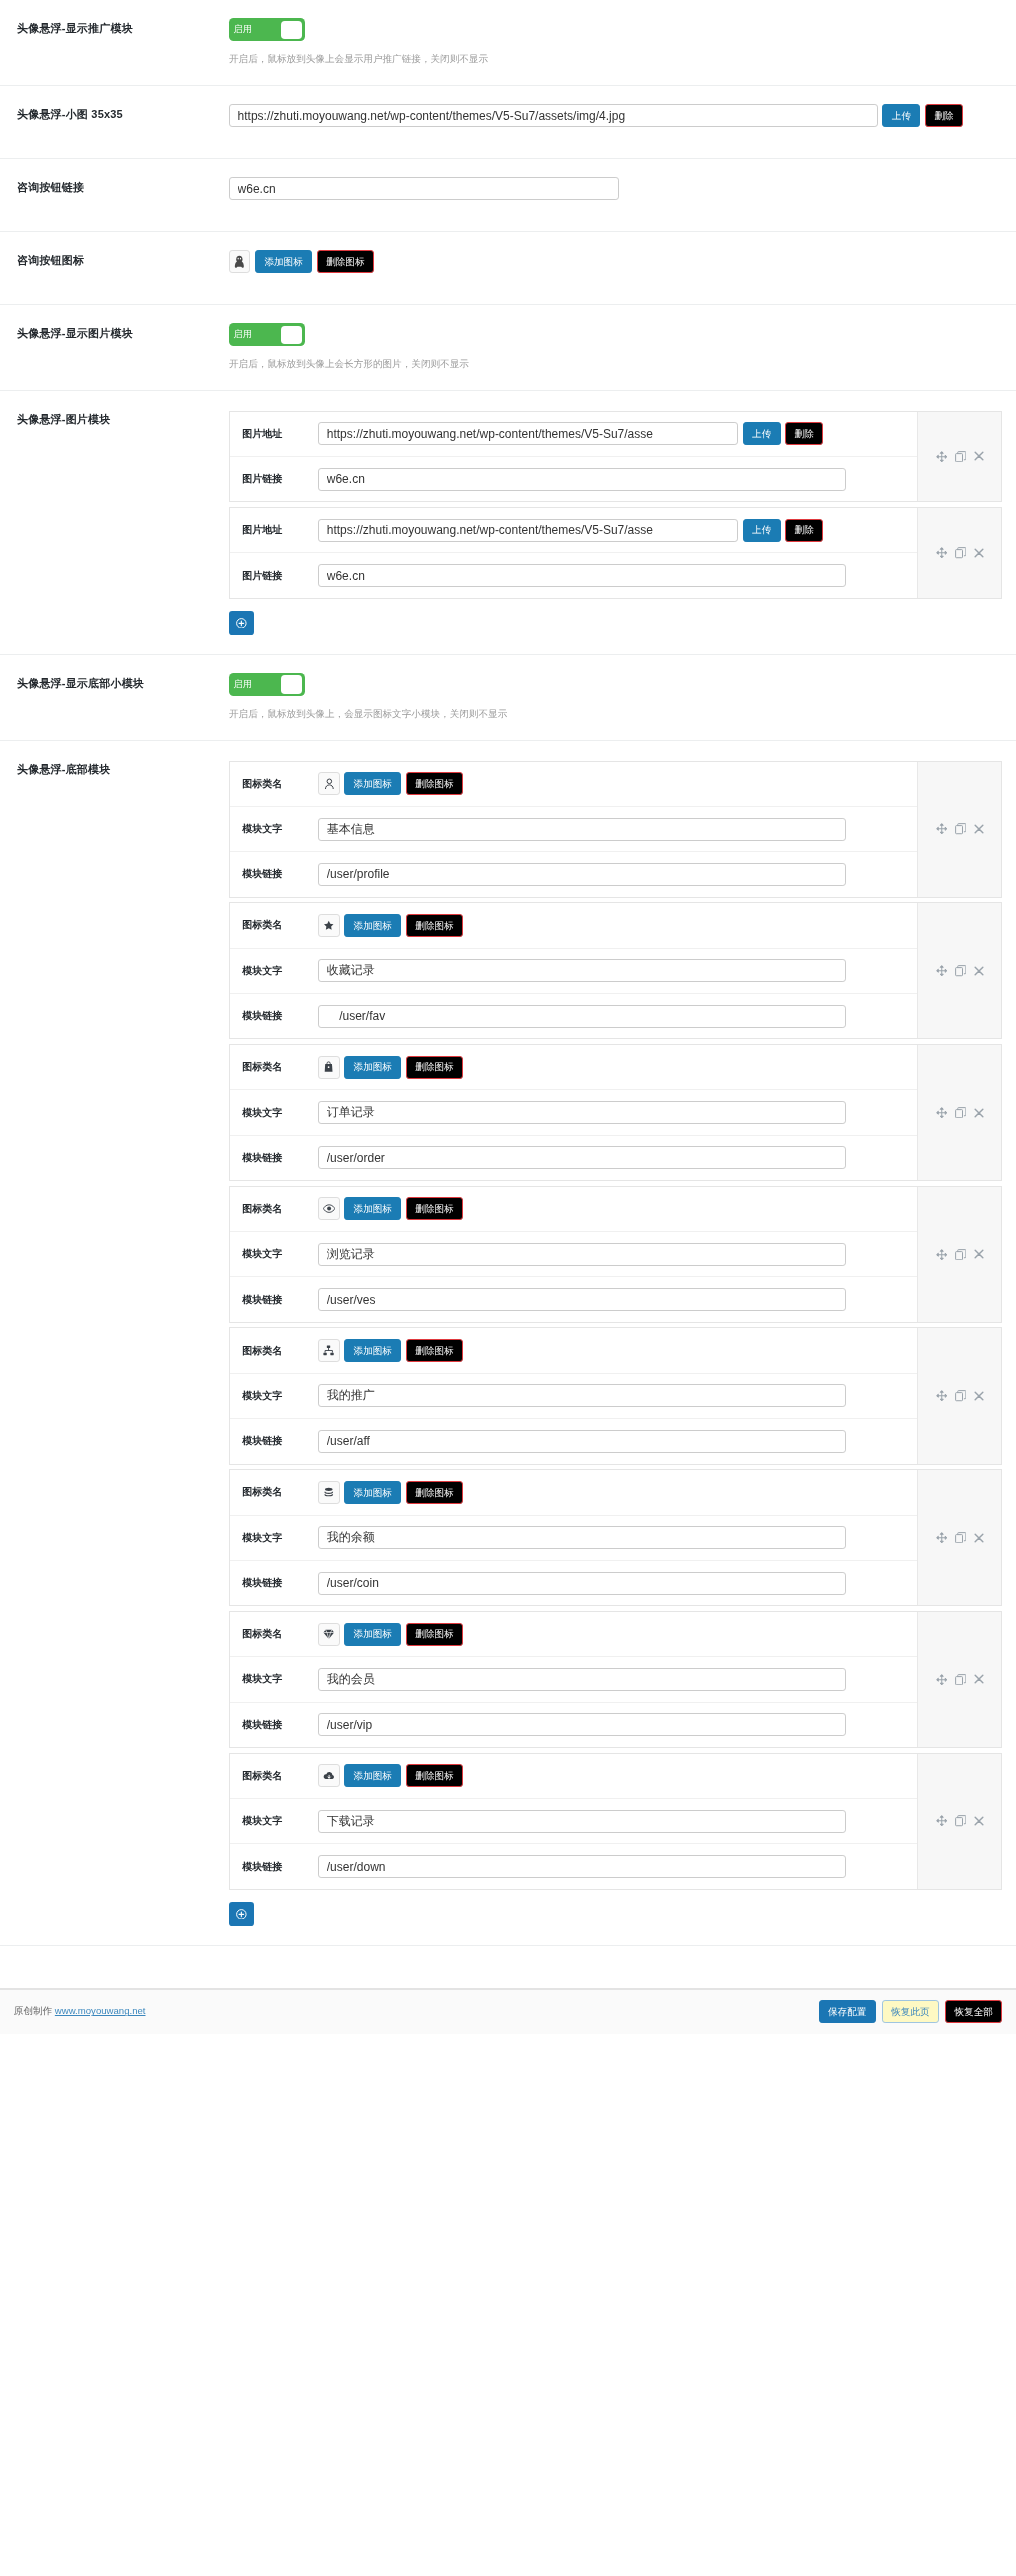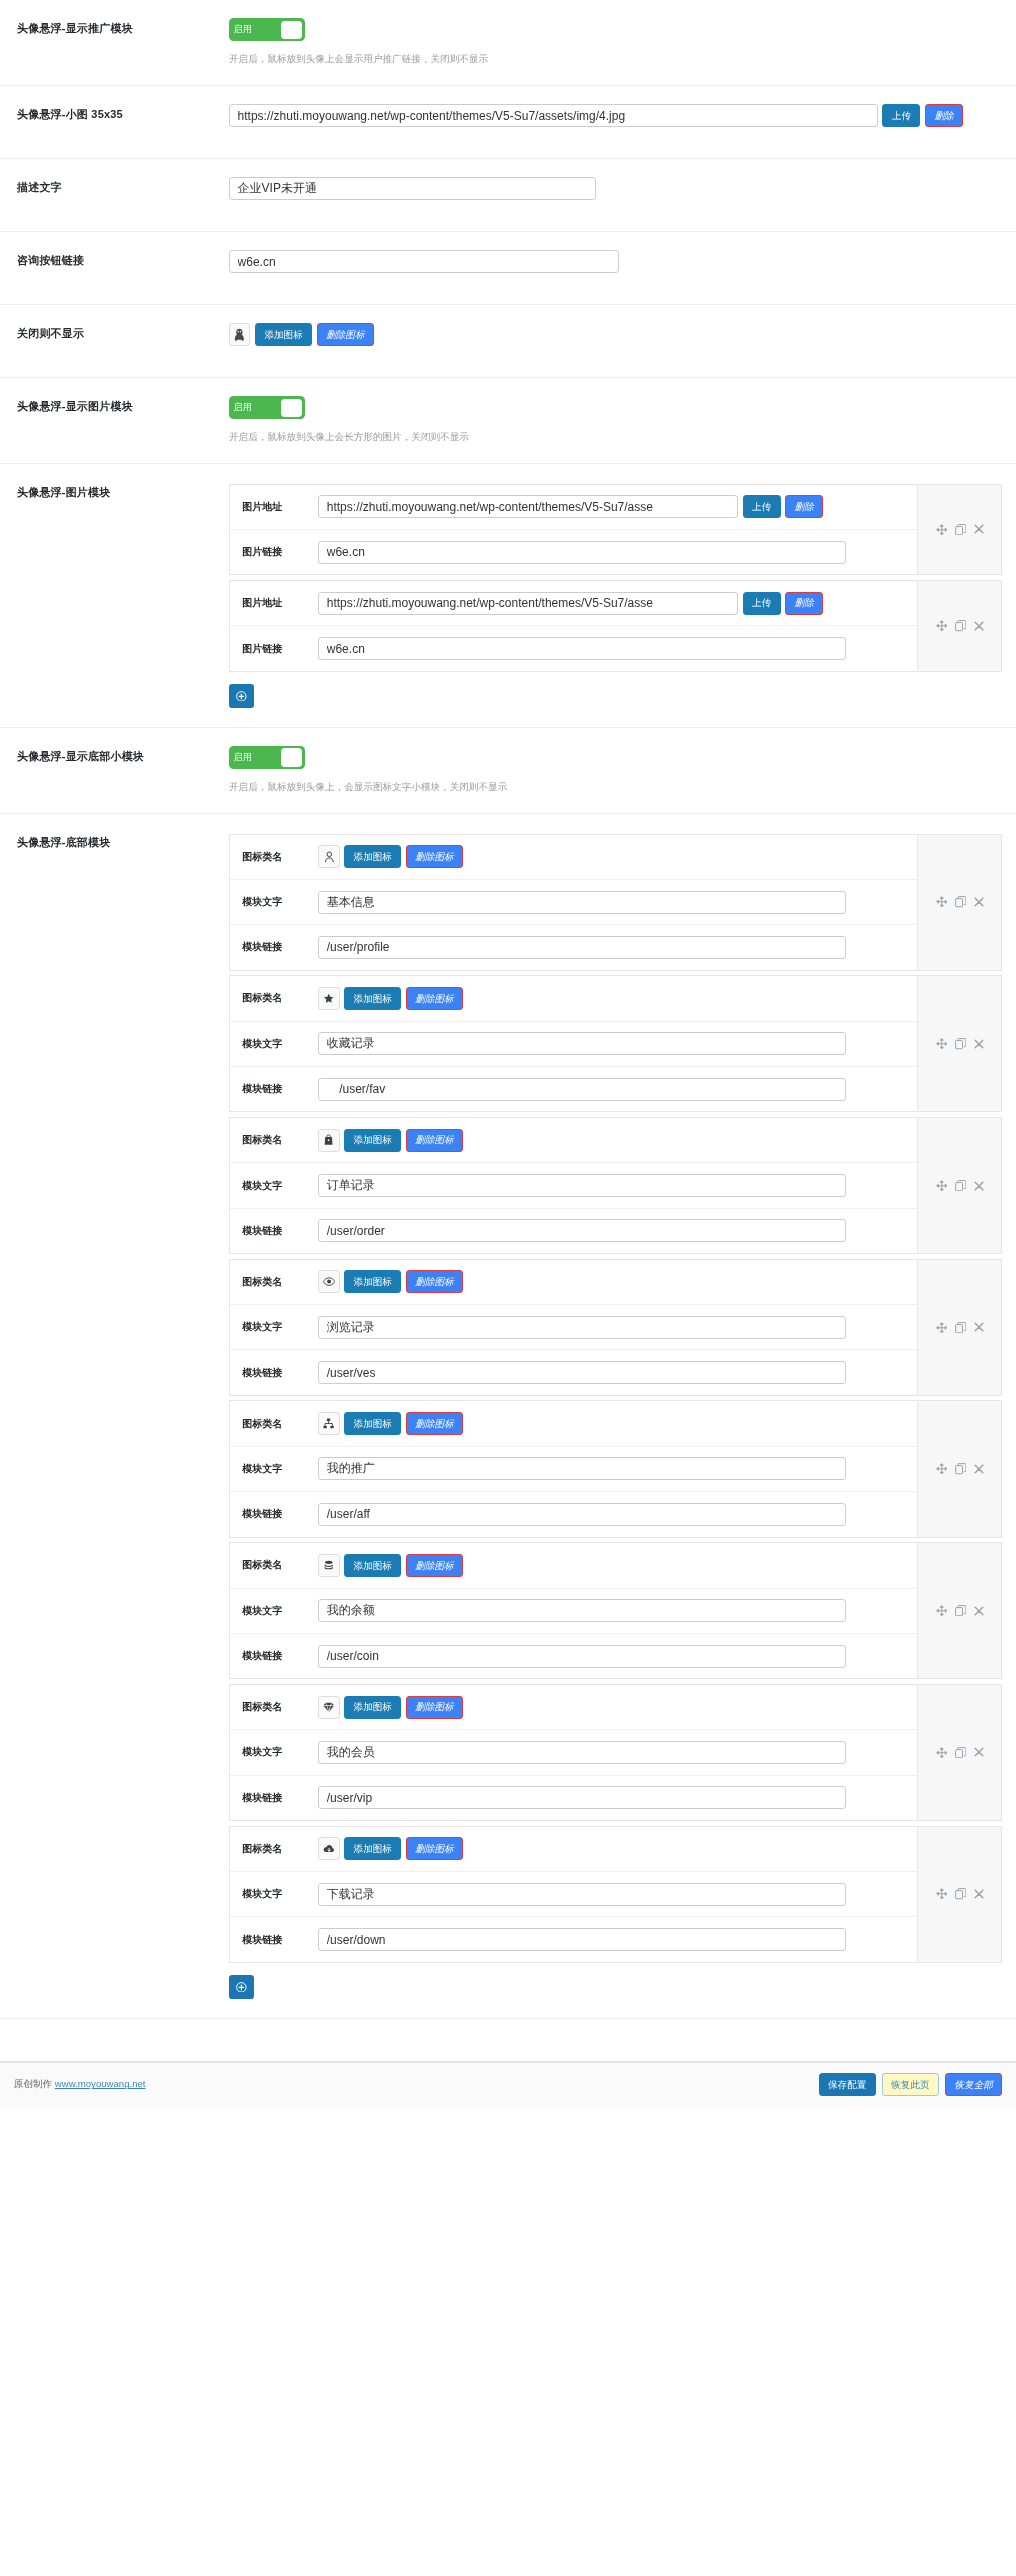--- a/index.html
+++ b/index.html
@@ -91,21 +91,21 @@
     height: 23px;
     cursor: pointer;
     color: #fff;
     display: inline-flex;
     align-items: center;
     justify-content: center;
     font-family: "Liberation Sans", "DejaVu Sans", sans-serif;
     white-space: nowrap;
   }
   .btn-blue { background: #1b7cb4; border-color: #1b7cb4; }
-  .btn-red  { background: #3b82f6; border-color: #e0393e; font-style: italic; }
+  .btn-red  { background: #000000; border-color: #e0393e; }
   .btn-primary { background: #1b76b4; border-color: #1b76b4; }
   .btn-outline { background:#fef9c3; border-color:#9fc5e0; color:#3b87bd; }
 
   .upload-group .btn { margin-left: 4.6px; }
 
   
   .icon-picker { display: flex; align-items: center; gap: 4.6px; }
   .icon-box {
     width: 21.4px; height: 23px;
     border: 0.8px solid #ddd;
@@ -197,36 +197,30 @@
     <div class="opt-label">头像悬浮-小图 35x35</div>
     <div class="opt-field">
       <div class="upload-group" style="max-width:734px;">
         <input class="txt" type="text" value="https://zhuti.moyouwang.net/wp-content/themes/V5-Su7/assets/img/4.jpg" style="">
         <button class="btn btn-blue">上传</button>
         <button class="btn btn-red">删除</button>
       </div>
     </div>
   </div>
 
-  <div class="opt-row">
-    <div class="opt-label">描述文字</div>
-    <div class="opt-field">
-      <input class="txt" style="width: 367px;" type="text" value="企业VIP未开通">
-    </div>
-  </div>
 
   <div class="opt-row">
     <div class="opt-label">咨询按钮链接</div>
     <div class="opt-field">
       <input class="txt" style="width: 390px;" type="text" value="w6e.cn">
     </div>
   </div>
 
   <div class="opt-row">
-    <div class="opt-label">关闭则不显示</div>
+    <div class="opt-label">咨询按钮图标</div>
     <div class="opt-field">
       <div class="icon-picker">
         <span class="icon-box">
           <svg width="10.7" height="13.8" viewBox="0 0 14 18">
               <ellipse cx="7" cy="5.4" rx="4.1" ry="4.6" fill="#4a4a4a"></ellipse>
               <path d="M2 10.5c-.9 2.6-1.3 5.2-.4 6 .9.9 2.5-.4 3-1.1h4.8c.5.7 2.1 2 3 1.1.9-.8.5-3.4-.4-6C11.3 8.6 9.3 8 7 8s-4.3.6-5 2.5z" fill="#4a4a4a"></path>
               <ellipse cx="5.5" cy="4.6" rx=".8" ry="1.1" fill="#fff"></ellipse>
               <ellipse cx="8.5" cy="4.6" rx=".8" ry="1.1" fill="#fff"></ellipse>
             </svg>
         </span>

